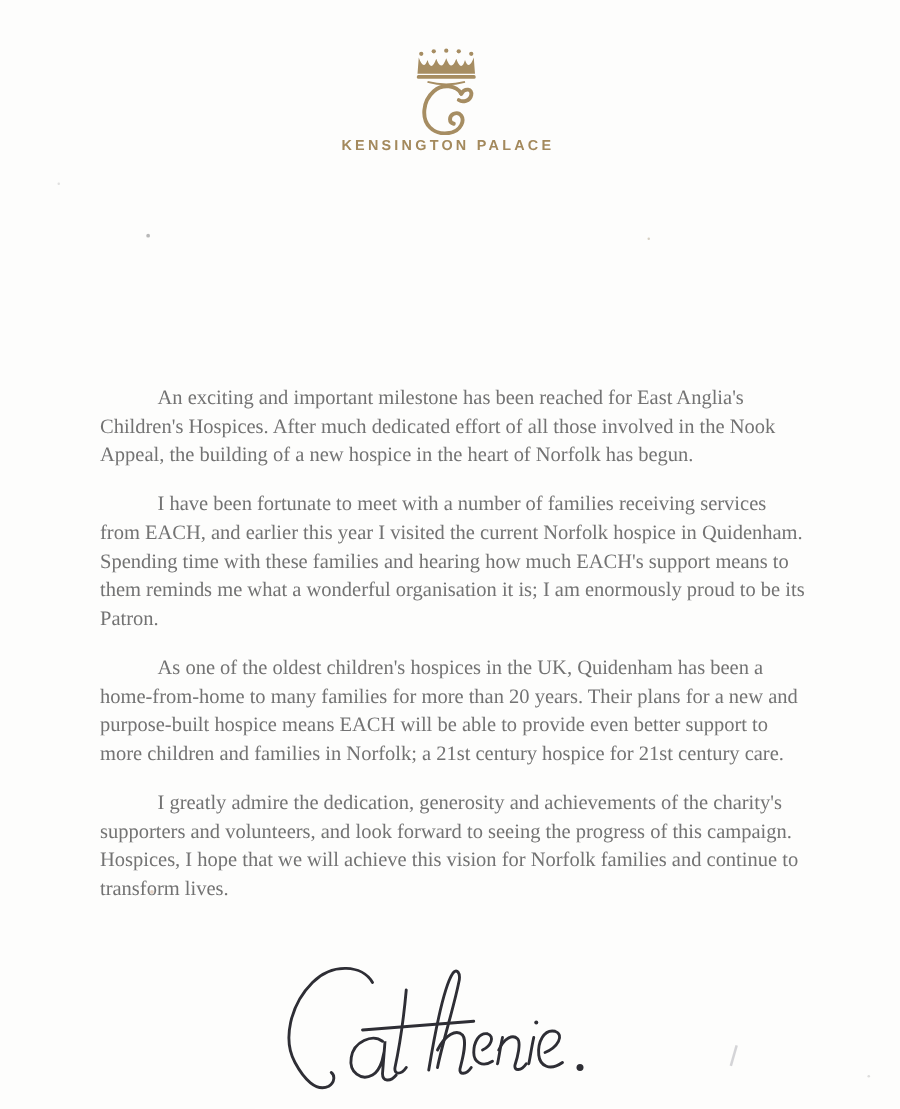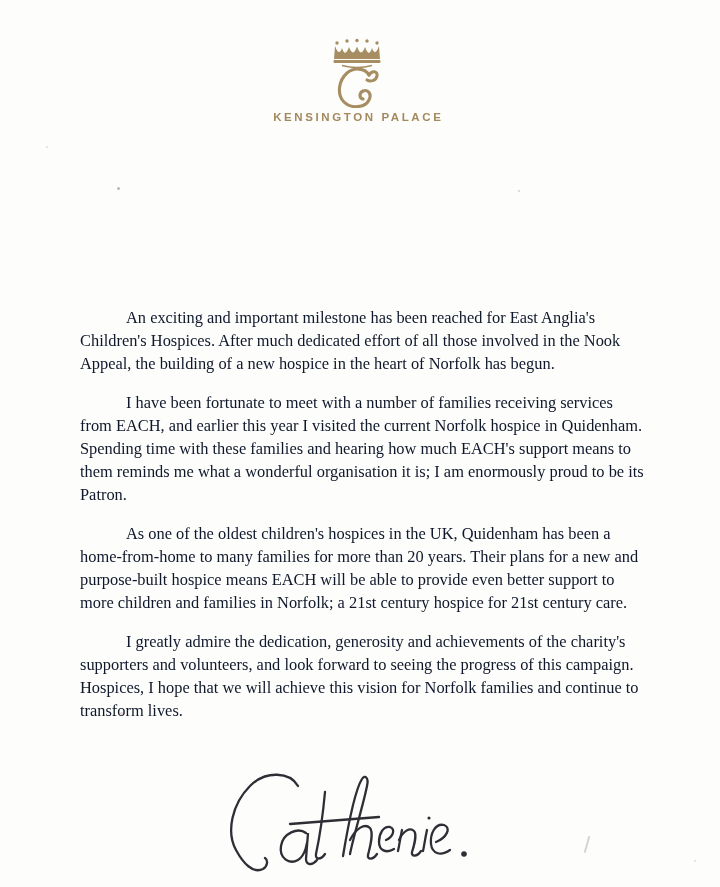--- a/index.html
+++ b/index.html
@@ -23,21 +23,21 @@
     font-weight:bold;
     font-size:11.5px;
     letter-spacing:2.6px;
     padding-left:2.6px; 
     color:#a3895c;
     white-space:nowrap;
   }
   
   .letter-body{
     position:absolute;left:80px;top:306px;width:565px;
-    font-size:16.4px;line-height:23px;color:#0f172a;
+    font-size:16.4px;line-height:23px;color:#737373;
     text-align:left;
   }
   .letter-body p{margin:0 0 16px 0;text-indent:46px;}
   
   .signature{position:absolute;left:224px;top:772px;}
   
   .artifact{position:absolute;pointer-events:none;}
   .slash{
     left:586px;top:836px;width:2px;height:17px;
     background:#b2b2b8;transform:rotate(16deg);opacity:.55;

